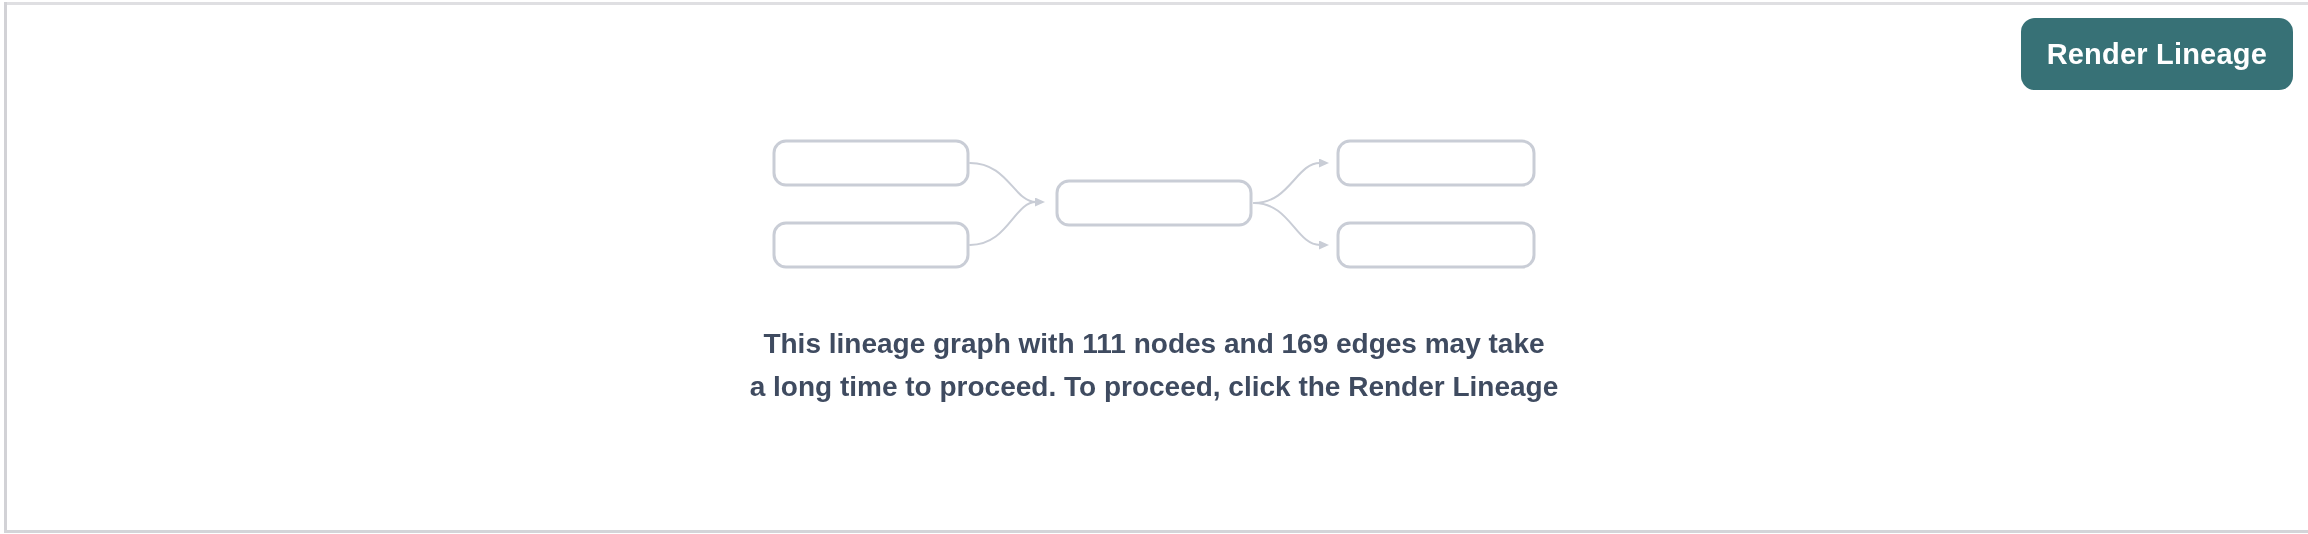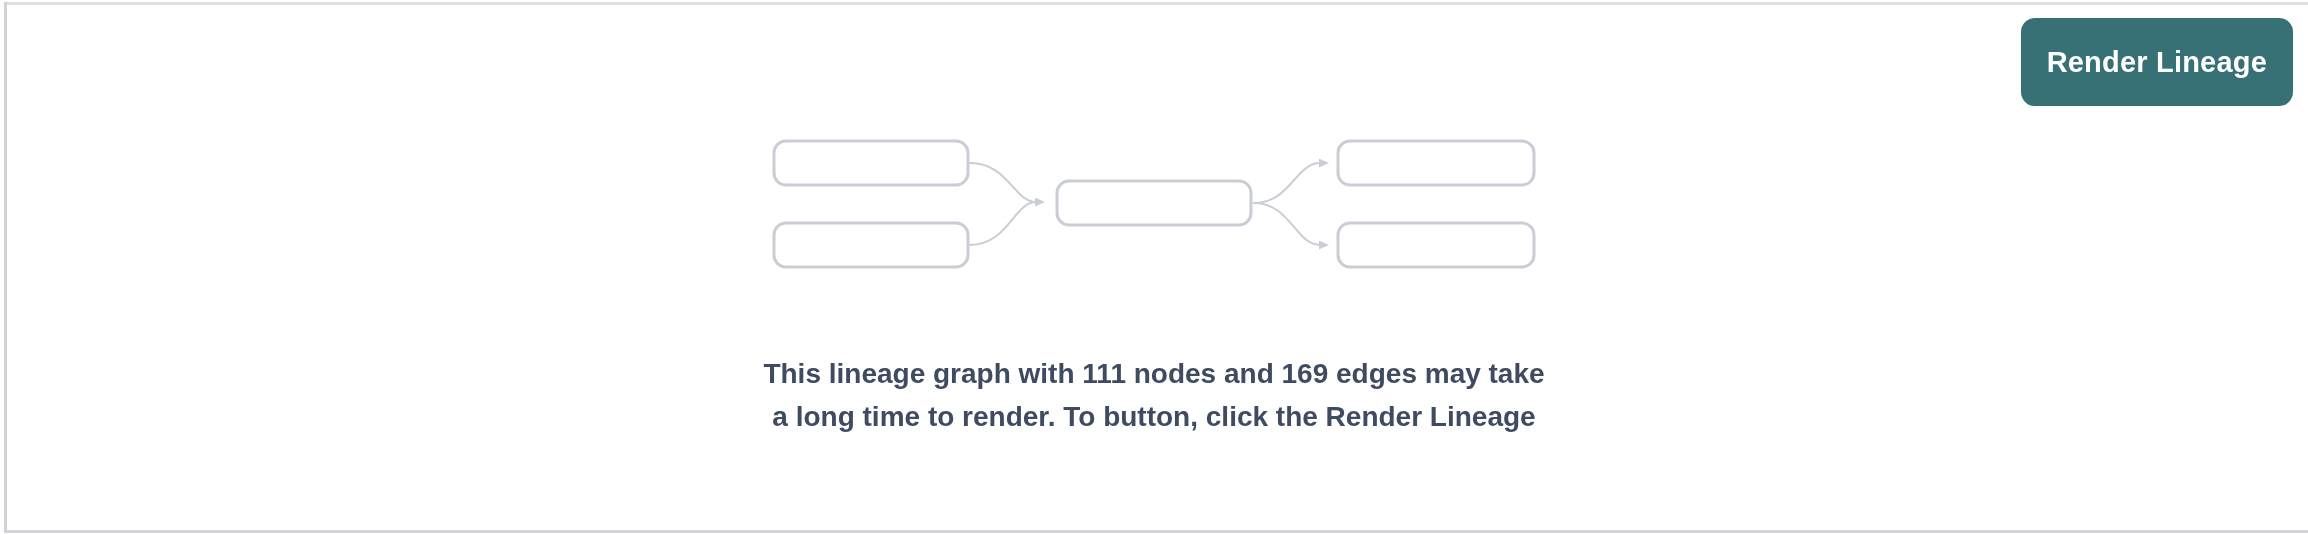--- a/index.html
+++ b/index.html
@@ -29,21 +29,21 @@
   .border-bottom {
     position: absolute;
     left: 4px; right: 0; bottom: 1px; height: 3px;
     background: #d4d4d8;
   }
   
   .render-btn {
     position: absolute;
     top: 18px;
     right: 15px;
-    height: 88px;
+    height: 72px;
     padding: 0 26px;
     min-width: 200px;
     background: #377176;
     color: #ffffff;
     font-family: "Liberation Sans", sans-serif;
     font-size: 29px;
     font-weight: 700;
     letter-spacing: 0.2px;
     border: none;
     border-radius: 14px;
@@ -56,21 +56,21 @@
     right: 0;
     top: 135px;
     display: flex;
     flex-direction: column;
     align-items: center;
   }
   .diagram {
     display: block;
   }
   .message {
-    margin-top: 82px;
+    margin-top: 52px;
     font-size: 28px;
     font-weight: 700;
     line-height: 43px;
     color: #3f4b60;
     text-align: center;
   }
 </style>
 </head>
 <body>
 
@@ -98,18 +98,18 @@
 
       <rect x="6" y="6" width="194" height="44" rx="12" fill="#ffffff" stroke="#c9cdd6" stroke-width="3"></rect>
       <rect x="6" y="88" width="194" height="44" rx="12" fill="#ffffff" stroke="#c9cdd6" stroke-width="3"></rect>
       <rect x="289" y="46" width="194" height="44" rx="12" fill="#ffffff" stroke="#c9cdd6" stroke-width="3"></rect>
       <rect x="570" y="6" width="196" height="44" rx="12" fill="#ffffff" stroke="#c9cdd6" stroke-width="3"></rect>
       <rect x="570" y="88" width="196" height="44" rx="12" fill="#ffffff" stroke="#c9cdd6" stroke-width="3"></rect>
     </svg>
 
     <div class="message">
       <div>This lineage graph with 111 nodes and 169 edges may take</div>
-      <div>a long time to render. To button, click the Render Lineage</div>
+      <div>a long time to proceed. To proceed, click the Render Lineage</div>
     </div>
 
   </div>
 
 </div>
 
 </body></html>

